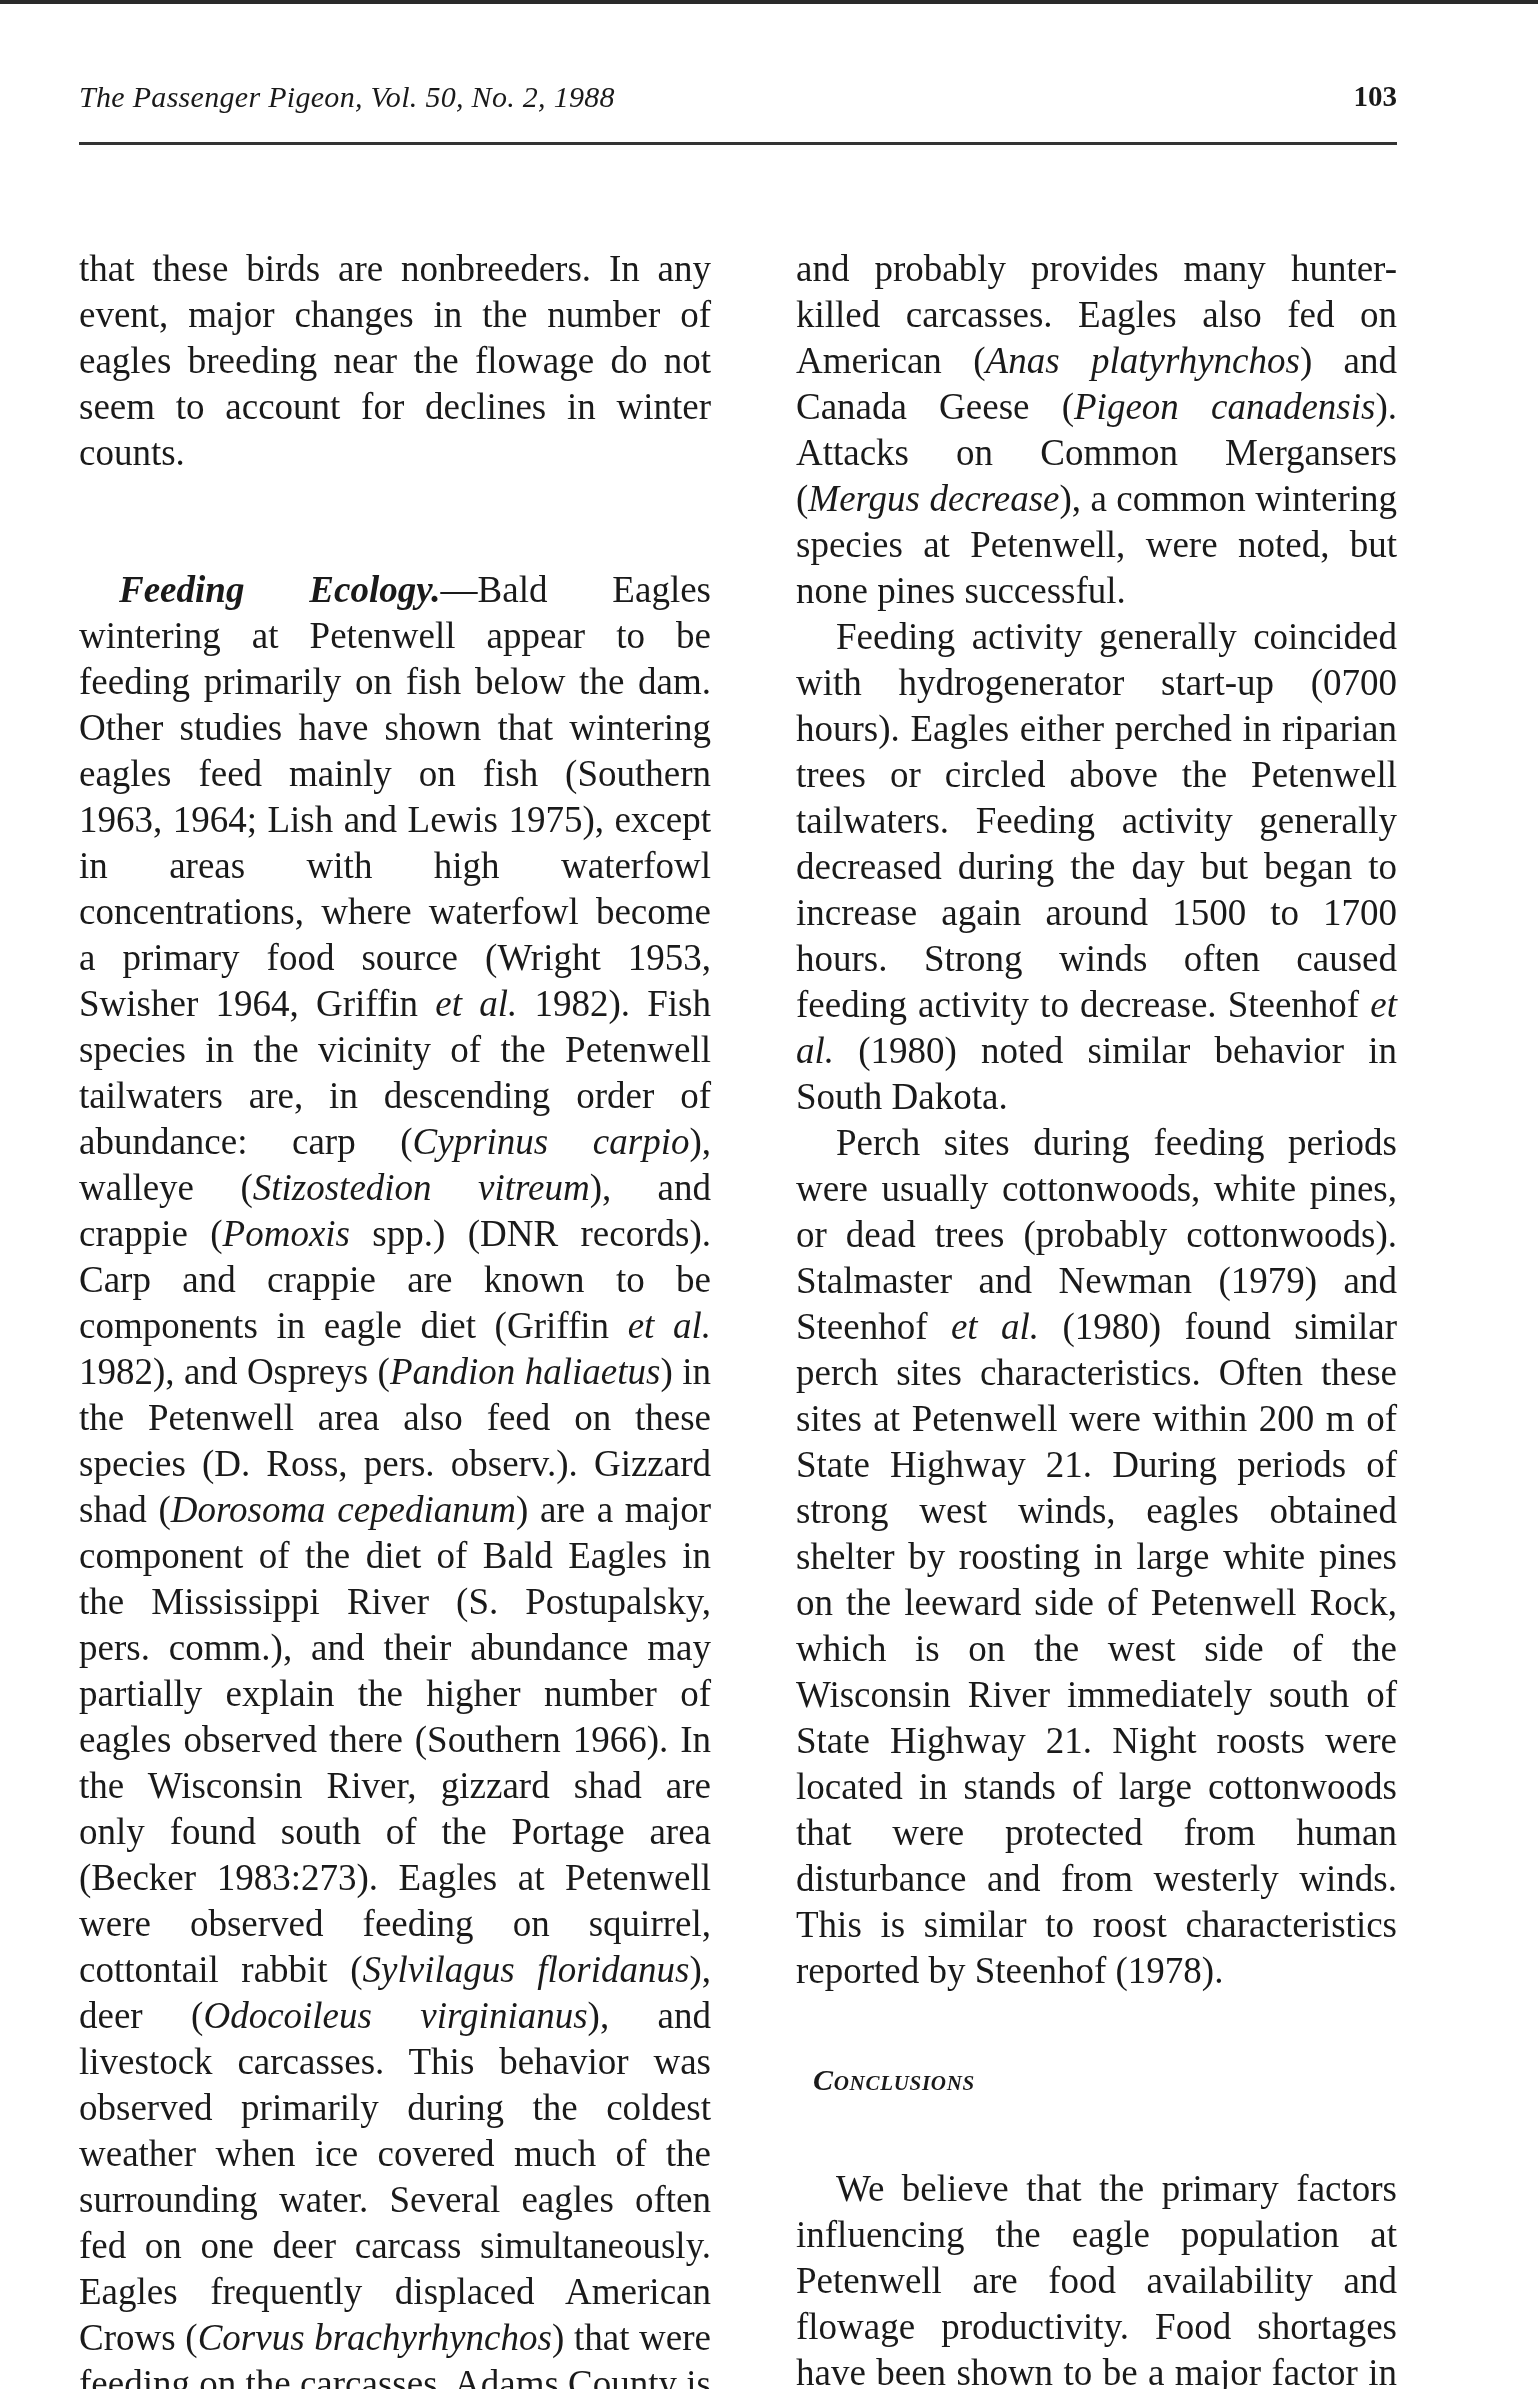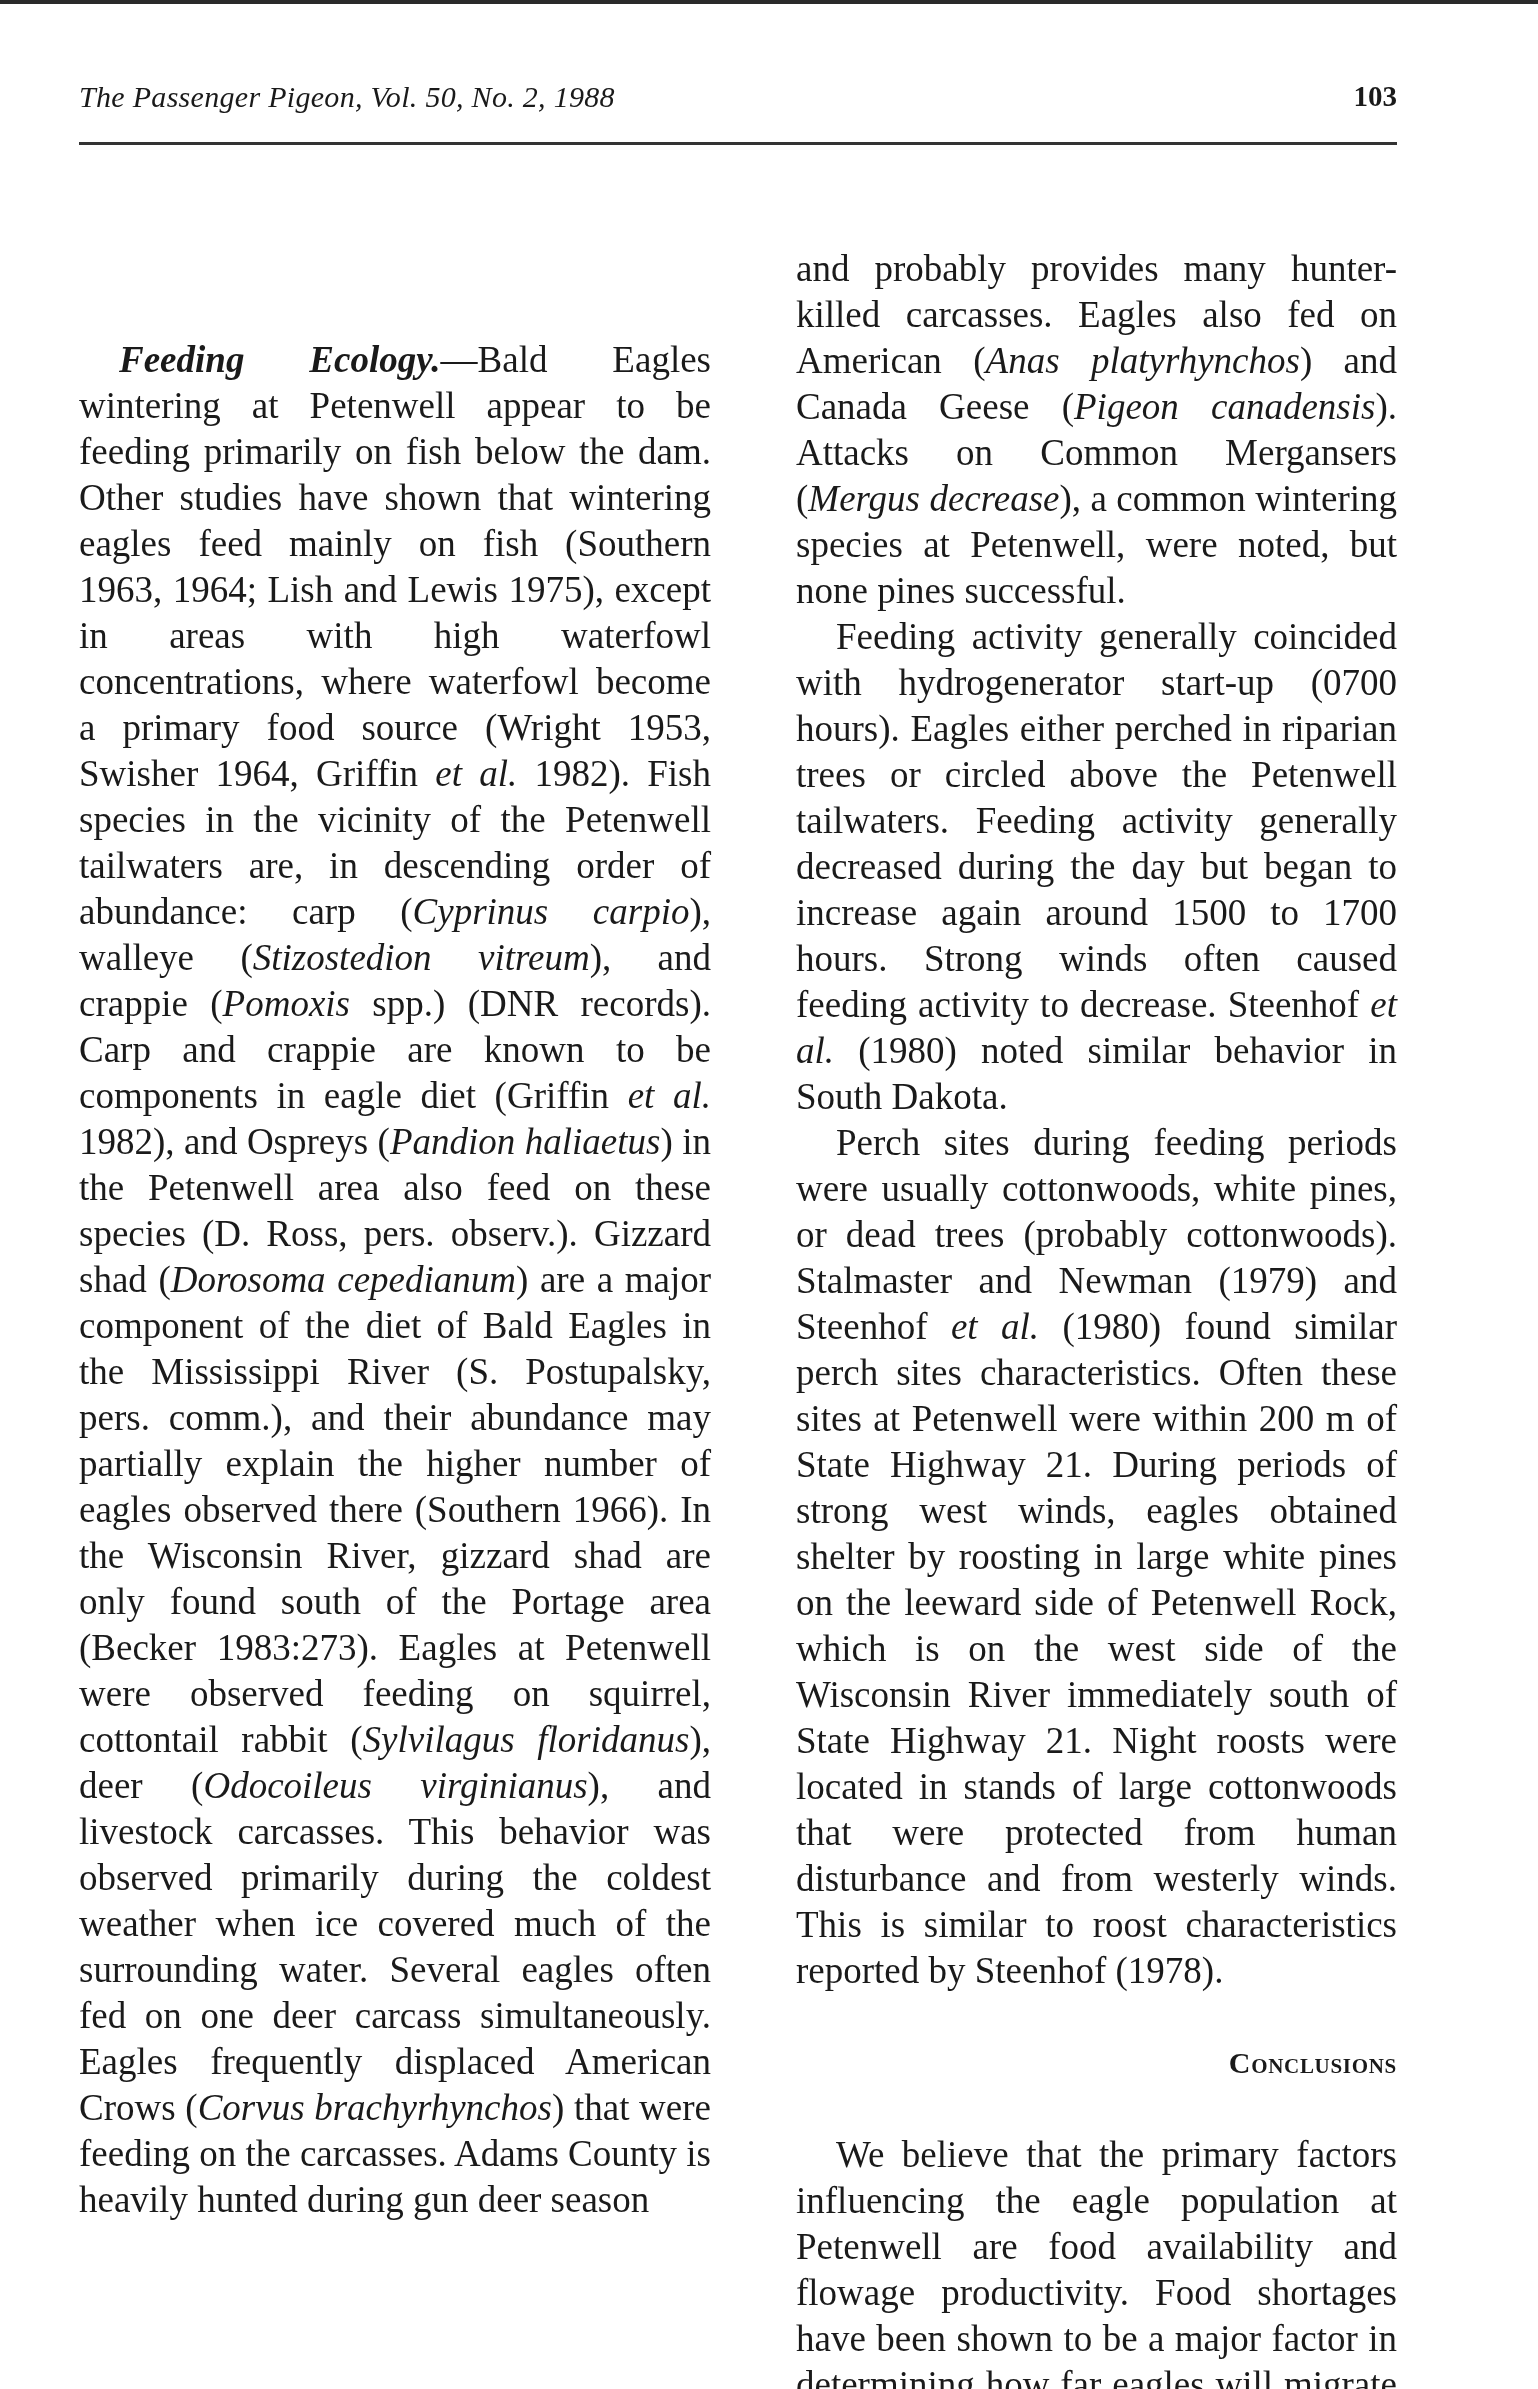--- a/index.html
+++ b/index.html
@@ -9,36 +9,37 @@
   .running-head { position:absolute; left:79px; top:80px; width:1318px; height:48px; }
   .journal { position:absolute; left:0; top:0; font-style:italic; font-size:30px; letter-spacing:0.3px; }
   .pageno { position:absolute; right:0; top:0; font-weight:bold; font-size:29px;margin-left:36px; }
   .rule { position:absolute; left:79px; top:142px; width:1318px; height:2.7px; background:#333; }
   .col { position:absolute; top:246px; width:632px; font-size:37px; line-height:46px; text-align:justify; }
   .col.left { left:79px; }
   .col.right { left:796px; width:601px; }
   .col p { margin:0; }
   .indent { text-indent:40px; }
   .gap { height:91px; }
-  .heading { text-align:right; font-size:30px; font-weight:bold; letter-spacing:0.7px; font-variant:small-caps; height:46px; line-height:46px; margin:0; }
+  .heading { text-align:left; font-size:30px; font-weight:bold; letter-spacing:0.7px; font-variant:small-caps; height:46px; line-height:46px; margin:17px;font-style:italic; }
   .runin { font-weight:bold; font-style:italic; }
   i, .it { font-style:italic; }
 </style>
 </head>
 <body>
 
 <div class="topline"></div>
 
 <div class="running-head">
   <span class="journal">The Passenger Pigeon, Vol. 50, No. 2, 1988</span>
   <span class="pageno">103</span>
 </div>
 <div class="rule"></div>
 
 <div class="col left">
+  <p>that these birds are nonbreeders. In any event, major changes in the number of eagles breeding near the flowage do not seem to account for declines in winter counts.</p>
   <div class="gap"></div>
   <p class="indent"><span class="runin">Feeding Ecology.</span><span>—Bald Eagles wintering at Petenwell appear to be feeding primarily on fish below the dam. Other studies have shown that wintering eagles feed mainly on fish (Southern 1963, 1964; Lish and Lewis 1975), except in areas with high waterfowl concentrations, where waterfowl become a primary food source (Wright 1953, Swisher 1964, Griffin </span><i>et al.</i><span> 1982). Fish species in the vicinity of the Petenwell tailwaters are, in descending order of abundance: carp (</span><i>Cyprinus carpio</i><span>), walleye (</span><i>Stizostedion vitreum</i><span>), and crappie (</span><i>Pomoxis</i><span> spp.) (DNR records). Carp and crappie are known to be components in eagle diet (Griffin </span><i>et al.</i><span> 1982), and Ospreys (</span><i>Pandion haliaetus</i><span>) in the Petenwell area also feed on these species (D. Ross, pers. observ.). Gizzard shad (</span><i>Dorosoma cepedianum</i><span>) are a major component of the diet of Bald Eagles in the Mississippi River (S. Postupalsky, pers. comm.), and their abundance may partially explain the higher number of eagles observed there (Southern 1966). In the Wisconsin River, gizzard shad are only found south of the Portage area (Becker 1983:273). Eagles at Petenwell were observed feeding on squirrel, cottontail rabbit (</span><i>Sylvilagus floridanus</i><span>), deer (</span><i>Odocoileus virginianus</i><span>), and livestock carcasses. This behavior was observed primarily during the coldest weather when ice covered much of the surrounding water. Several eagles often fed on one deer carcass simultaneously. Eagles frequently displaced American Crows (</span><i>Corvus brachyrhynchos</i><span>) that were feeding on the carcasses. Adams County is heavily hunted during gun deer season</span></p>
 </div>
 
 <div class="col right">
   <p><span>and probably provides many hunter-killed carcasses. Eagles also fed on American (</span><i>Anas platyrhynchos</i><span>) and Canada Geese (</span><i>Pigeon canadensis</i><span>). Attacks on Common Mergansers (</span><i>Mergus decrease</i><span>), a common wintering species at Petenwell, were noted, but none pines successful.</span></p>
   <p class="indent"><span>Feeding activity generally coincided with hydrogenerator start-up (0700 hours). Eagles either perched in riparian trees or circled above the Petenwell tailwaters. Feeding activity generally decreased during the day but began to increase again around 1500 to 1700 hours. Strong winds often caused feeding activity to decrease. Steenhof </span><i>et al.</i><span> (1980) noted similar behavior in South Dakota.</span></p>
   <p class="indent"><span>Perch sites during feeding periods were usually cottonwoods, white pines, or dead trees (probably cottonwoods). Stalmaster and Newman (1979) and Steenhof </span><i>et al.</i><span> (1980) found similar perch sites characteristics. Often these sites at Petenwell were within 200 m of State Highway 21. During periods of strong west winds, eagles obtained shelter by roosting in large white pines on the leeward side of Petenwell Rock, which is on the west side of the Wisconsin River immediately south of State Highway 21. Night roosts were located in stands of large cottonwoods that were protected from human disturbance and from westerly winds. This is similar to roost characteristics reported by Steenhof (1978).</span></p>
   <div style="height:46px"></div>
   <h2 class="heading">Conclusions</h2>

